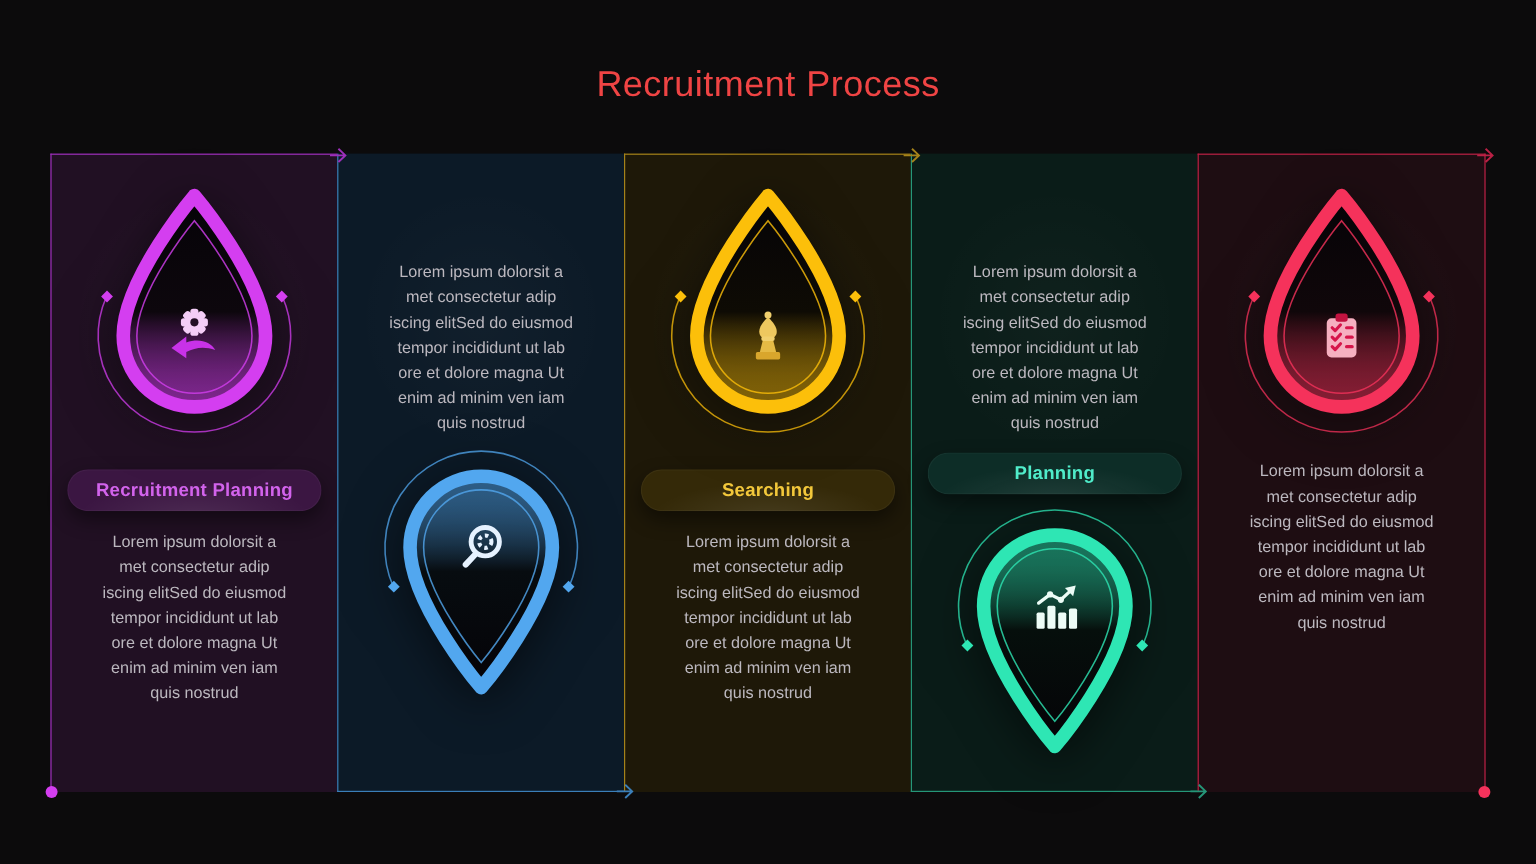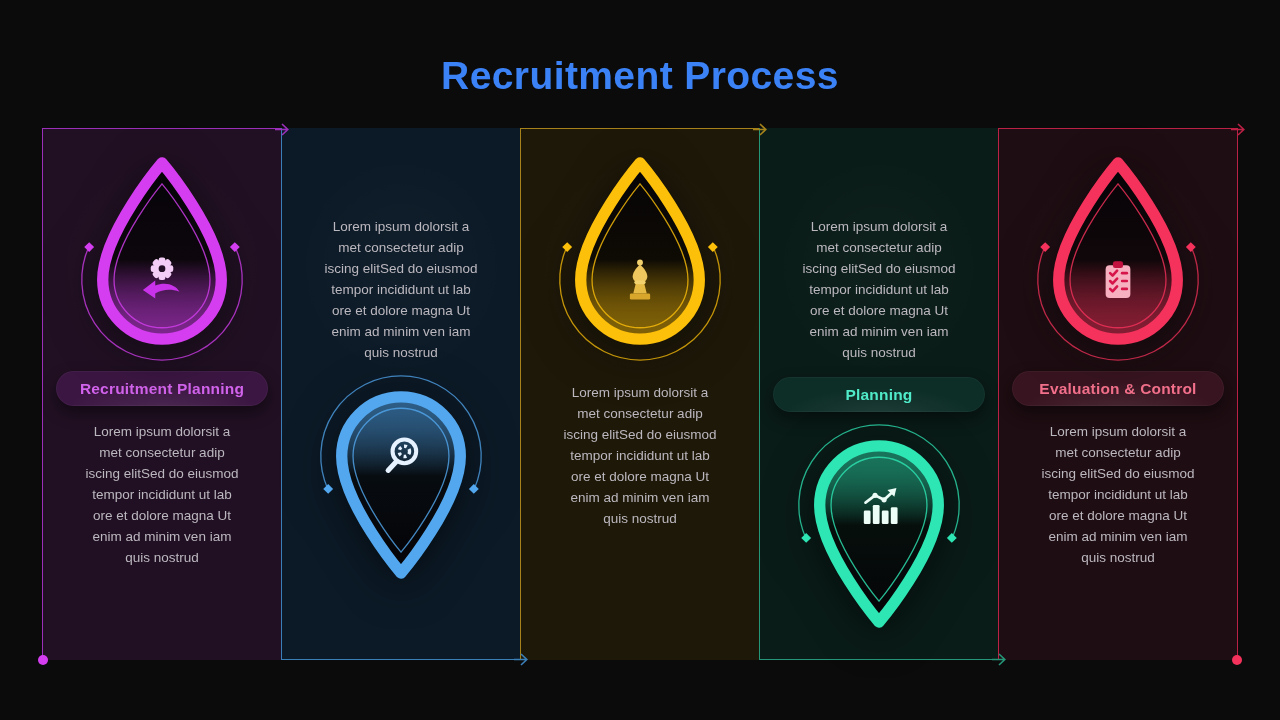--- a/index.html
+++ b/index.html
@@ -1,39 +1,39 @@
 <!DOCTYPE html>
 <html><head>
 <meta charset="utf-8">
 <style>
   html,body{margin:0;padding:0;background:#0c0b0c;}
   body{width:1280px;height:720px;overflow:hidden;font-family:"Liberation Sans",sans-serif;}
   .stage{position:relative;width:1280px;height:720px;background:#0c0b0c;}
-  .title{position:absolute;top:54px;left:0;width:100%;text-align:center;color:#3b82f6;
-         font-size:39px;font-weight:700;letter-spacing:.4px;}
+  .title{position:absolute;top:54px;left:0;width:100%;text-align:center;color:#ef4444;
+         font-size:30px;font-weight:400;letter-spacing:.4px;}
   .columns{position:absolute;left:42px;top:128px;width:1196px;height:532px;display:flex;}
   .panel{position:relative;flex:1;display:flex;flex-direction:column;align-items:center;
          background:radial-gradient(150px 160px at 50% 26%, rgba(255,255,255,.025), transparent 70%), var(--bg);
          border-left:1px solid var(--line);}
   .panel.odd{border-top:1px solid var(--line);}
   .panel.even{border-bottom:1px solid var(--line);}
   .panel.last{border-right:1px solid var(--line);}
   .flow-arrow{position:absolute;width:17px;height:17px;color:var(--line);z-index:5;}
   .flow-arrow.top{top:-8.5px;right:-10px;}
   .flow-arrow.bottom{bottom:-8.5px;right:-10px;}
   .flow-arrow svg{display:block;width:100%;height:100%;}
   .endpoint-dot{position:absolute;width:10px;height:10px;border-radius:50%;background:var(--c);z-index:5;}
   .endpoint-dot.left{left:-5px;bottom:-5px;}
   .endpoint-dot.right{right:-5px;bottom:-5px;}
   .icon-block{position:relative;margin-top:20px;width:176px;height:218px;color:var(--c);flex:none;}
   .dropsvg{width:100%;height:100%;overflow:visible;filter:drop-shadow(0 8px 20px rgba(0,0,0,.55));}
   .glyph{position:absolute;left:50%;top:60.5%;width:54px;height:54px;transform:translate(-50%,-50%);}
   .panel.even .glyph{top:40%;}
   .glyph svg{display:block;width:100%;height:100%;}
-  .pill{margin-top:4px;width:212px;height:35px;flex:none;border-radius:18px;display:flex;align-items:center;justify-content:center;
+  .pill{margin-top:24px;width:212px;height:35px;flex:none;border-radius:18px;display:flex;align-items:center;justify-content:center;
         font-weight:700;font-size:15.5px;letter-spacing:.2px;color:var(--pilltx);
         background:radial-gradient(75% 140% at 50% 118%, rgba(255,255,255,.09), rgba(0,0,0,0) 62%), var(--pillbg);
         box-shadow:inset 0 0 0 1px rgba(255,255,255,.04), 0 7px 16px rgba(0,0,0,.45);}
   .body{margin-top:15px;padding:0 10px;color:#bcb8bf;font-size:13.5px;line-height:1.56;
         text-align:center;white-space:pre-line;}
   .panel.even .body{margin-top:88px;}
   .panel.even .pill{margin-top:14px;}
   .panel.even .icon-block{margin-top:6px;}
 </style>
 </head>
@@ -160,20 +160,23 @@
         <div class="glyph">
           <svg viewBox="0 0 48 48">
             <circle cx="24" cy="7.5" r="2.6" fill="#f1d06e"></circle>
             <path d="M24 9 C28 13 30.5 16.5 30.5 20 C30.5 23.4 27.6 25.5 24 25.5 C20.4 25.5 17.5 23.4 17.5 20 C17.5 16.5 20 13 24 9 Z" fill="#eec85f"></path>
             <path d="M20.5 25 L27.5 25 L30 35 L18 35 Z" fill="#e5ba45"></path>
             <rect x="19" y="23.5" width="10" height="3.4" rx="1.7" fill="#f1d06e"></rect>
             <rect x="15" y="35" width="18" height="5.5" rx="1.2" fill="#d9a62c"></rect>
           </svg>
         </div>
       </div>
+      <div class="pill">
+        <span>Searching</span>
+      </div>
       <div class="body">Lorem ipsum dolorsit a
 met consectetur adip
 iscing elitSed do eiusmod
 tempor incididunt ut lab
 ore et dolore magna Ut
 enim ad minim ven iam
 quis nostrud</div>
     </div>
 
     <div class="panel even" style="--c: #2ee6b4; --line: #259678; --bg: #0a1c18; --pillbg: #0d2d27; --pilltx: #50ecca;">
@@ -260,23 +263,20 @@
               <path d="M17 31 l2.2 2.2 4 -4.4"></path>
             </g>
             <g fill="#d6154a">
               <rect x="26.5" y="15.8" width="6.5" height="2.4" rx="1.2"></rect>
               <rect x="26.5" y="22.8" width="6.5" height="2.4" rx="1.2"></rect>
               <rect x="26.5" y="29.8" width="6.5" height="2.4" rx="1.2"></rect>
             </g>
           </svg>
         </div>
       </div>
-      <div class="pill">
-        <span>Evaluation &amp; Control</span>
-      </div>
       <div class="body">Lorem ipsum dolorsit a
 met consectetur adip
 iscing elitSed do eiusmod
 tempor incididunt ut lab
 ore et dolore magna Ut
 enim ad minim ven iam
 quis nostrud</div>
     </div>
 
   </div>

